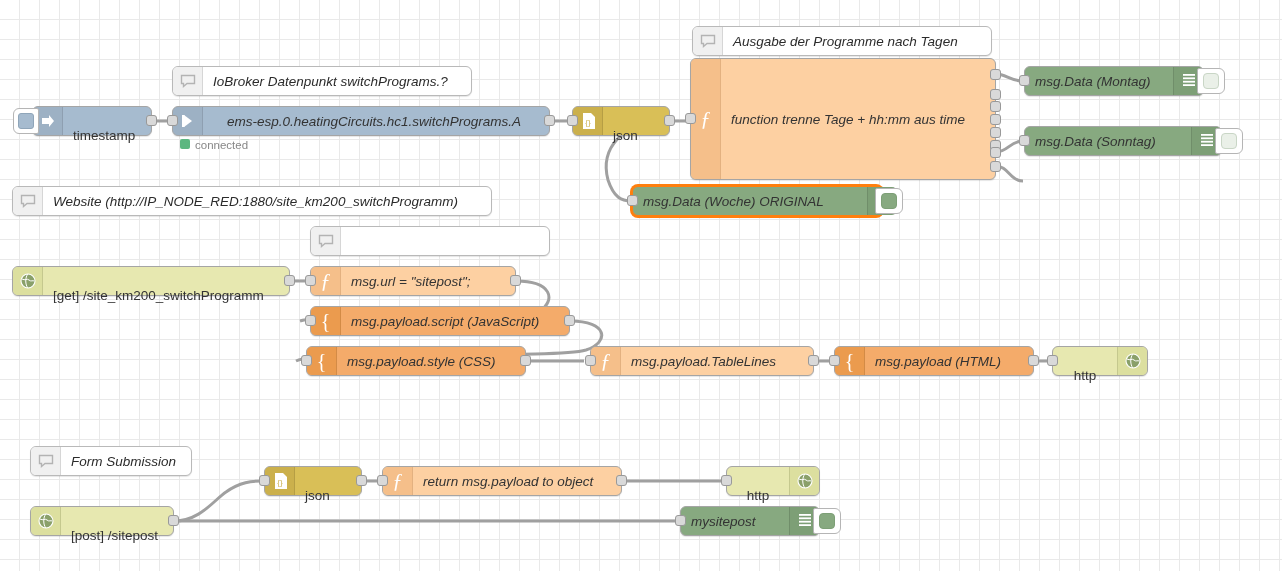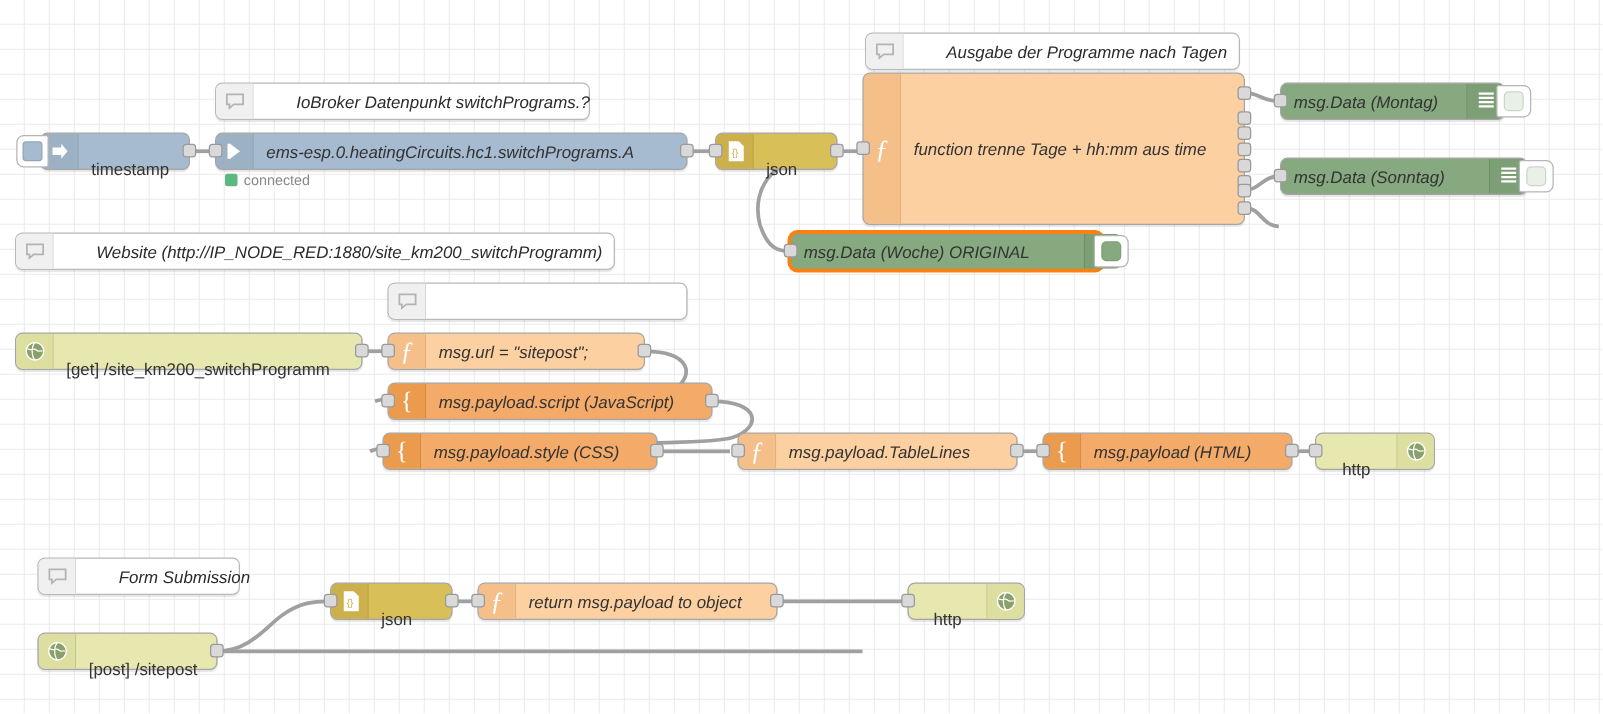--- a/index.html
+++ b/index.html
@@ -76,35 +76,35 @@
     border-radius: 3px;
     top: 50%;
     margin-top: -6px;
     z-index: 4;
   }
   .port.inp  { left: -6px; }
   .port.outp { right: -6px; }
 
   
   .n-inject   { background: #a6bbcf; }
-  .n-iob      { background: #a6bbcf; }
+  .n-iob      { background: #a6bbcf; gap: 14px; }
   .n-json     { background: #d9bf57; }
   .n-func     { background: #fdd0a2; }
   .n-tmpl     { background: #f4ab6a; }
   .n-debug    { background: #87a980; }
   .n-http     { background: #e7e8b0; }
   .n-comment  { background: #ffffff; border-color: #b9b9b9; }
 
   .n-func .icobox   { background: #f5bf8a; border-right-color: rgba(0,0,0,0.07); }
   .n-tmpl .icobox   { background: #eb9b4e; }
   .n-json .icobox   { background: #cbb04c; }
   .n-debug .icobox.right { background: #7d9f76; }
   .n-http .icobox   { background: #dcdf9f; }
   .n-comment .icobox{ background: #f0f0f0; border-right-color:#d6d6d6; color:#b0b0b0; }
-  .n-comment .lbl   { color:#2b2b2b;margin-left:24px; }
+  .n-comment .lbl   { color:#2b2b2b; }
 
   
   .injbtn {
     position: absolute;
     left: -20px; top: 50%; margin-top: -13px;
     width: 26px; height: 26px;
     background: #ffffff;
     border: 1px solid #b5b5b5;
     border-radius: 6px 2px 2px 6px;
     z-index: 2;
@@ -467,14 +467,31 @@
     <div class="lbl plain ctr">http</div>
     <div class="icobox right">
       <svg class="g" width="18" height="18" viewBox="0 0 18 18">
         <circle cx="9" cy="9" r="7" fill="#8aa06a" stroke="#ffffff" stroke-width="1.1"></circle>
         <path d="M3 7 c3 2 5 -1 7 1 c2 2 4 0 5 1" fill="none" stroke="#ffffff" stroke-width="1"></path>
         <path d="M9 2 c-3 3 -3 11 0 14" fill="none" stroke="#ffffff" stroke-width="1"></path>
       </svg>
     </div>
   </div>
 
+  <div class="node n-debug" style="left:680px; top:506px; width:140px;">
+    <div class="port inp"></div>
+    <div class="lbl">mysitepost</div>
+    <div class="icobox right">
+      <svg class="g" width="14" height="16" viewBox="0 0 14 16">
+        <g fill="#ffffff">
+          <rect x="1" y="1" width="12" height="1.8"></rect>
+          <rect x="1" y="4.4" width="12" height="1.8"></rect>
+          <rect x="1" y="7.8" width="12" height="1.8"></rect>
+          <rect x="1" y="11.2" width="12" height="1.8"></rect>
+        </g>
+      </svg>
+    </div>
+    <div class="dbgbtn">
+        <i class="on"></i>
+      </div>
+  </div>
 
 </div>
 
 </body></html>

